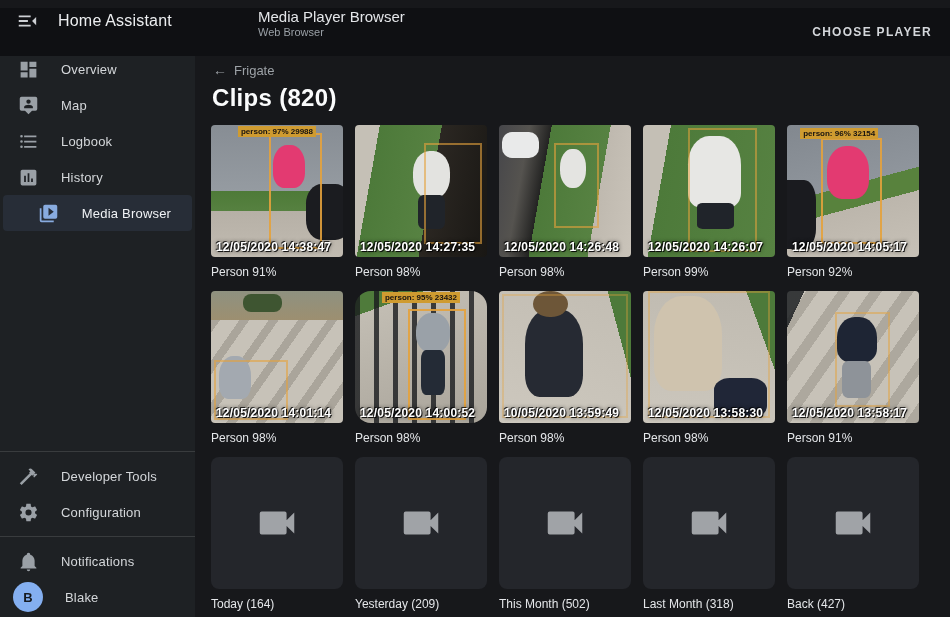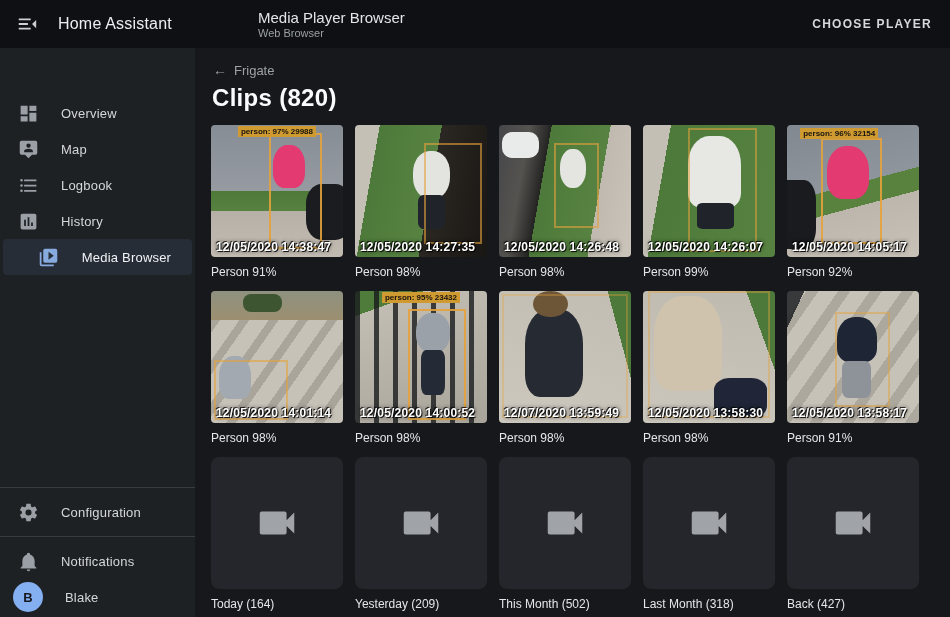--- a/index.html
+++ b/index.html
@@ -1,34 +1,34 @@
 <!DOCTYPE html>
 <html><head>
 <meta charset="utf-8">
 <style>
   * { margin:0; padding:0; box-sizing:border-box; }
   html,body { background:#000; }
   body { font-family:"Liberation Sans","DejaVu Sans",sans-serif; }
   .app { position:relative; width:950px; height:617px; overflow:hidden; background:#17181b; }
 
   
-  .topbar { position:absolute; top:0; left:0; right:0; height:48px; background:#0f1013; display:flex; align-items:center; z-index:5; }
+  .topbar { position:absolute; top:8px; left:0; right:0; height:48px; background:#0f1013; display:flex; align-items:flex-start; z-index:5; }
   .topbar-left { width:195px; display:flex; align-items:center; padding-left:14px; flex:none; }
   .toggle-btn { width:26px; height:26px; display:flex; align-items:center; justify-content:center; cursor:pointer; }
   .toggle-btn svg { width:22px; height:22px; fill:#cdd0d4; }
   .app-title { margin-left:18px; font-size:16px; color:#eceef0; letter-spacing:.2px; }
   .topbar-main { display:flex; flex-direction:column; justify-content:center; padding-left:63px; }
   .panel-title { font-size:15px; color:#e3e5e8; line-height:18px; }
   .panel-subtitle { font-size:11px; color:#9aa0a6; line-height:13px; }
   .choose-player { margin-left:auto; align-self:center; background:none; border:none; color:#d4d7db; font-family:inherit;
                    font-size:12px; font-weight:600; letter-spacing:1.3px; padding:0 18px; cursor:pointer; }
 
   
   .sidebar { position:absolute; left:0; top:48px; bottom:0; width:195px; background:#1e2124; z-index:4; }
-  .nav { padding-top:3px;margin-top:44px; }
+  .nav { padding-top:3px; }
   .nav-item { display:flex; align-items:center; height:36px; padding-left:17px; cursor:pointer; color:#d4d7da; }
   .nav-item .ico { width:22px; height:22px; flex:none; display:flex; align-items:center; justify-content:center; }
   .nav-item .ico svg { width:21px; height:21px; fill:#9aa0a6; }
   .nav-item .lbl { margin-left:22px; font-size:13px; font-weight:500; letter-spacing:.2px; }
   .nav-item.selected { background:#272d37; border-radius:4px; margin:0 3px; padding-left:14px;justify-content:center; }
   .nav-item.selected .ico svg { fill:#88abdf; }
   .nav-item.selected .lbl { color:#f0f2f5; }
   .sidebar-bottom { position:absolute; left:0; right:0; bottom:2px; }
   .divider { border-top:1px solid rgba(255,255,255,.12); margin:6px 0; }
   .avatar { width:30px; height:30px; border-radius:50%; background:#84aff0; color:#161a20; font-size:13px; font-weight:700;
@@ -69,21 +69,21 @@
   .scene3::after { left:2%; top:5%; width:28%; height:20%; background:#e9eaea; border-radius:10px; }
   .scene4 { background:linear-gradient(100deg,#c4bfb5 0%,#c4bfb5 18%,#4d7a3a 18%,#578242 100%); }
   .scene4::before { left:34%; top:8%; width:40%; height:54%; background:#e7e7e4; border-radius:40% 40% 20% 20%; }
   .scene4::after { left:41%; top:59%; width:28%; height:20%; background:#20242a; border-radius:15%; }
   .scene5 { background:linear-gradient(165deg,#82888f 0%,#8f959c 46%,#58823d 46%,#58823d 60%,#bcb6ac 60%,#c7c1b7 100%); }
   .scene5::before { left:30%; top:16%; width:32%; height:40%; background:#e33a71; border-radius:45% 45% 35% 35%; }
   .scene5::after { left:-8%; bottom:6%; width:30%; height:52%; background:#1a1b1f; border-radius:30%; }
   .scene6 { background:linear-gradient(180deg,#8e9180 0%,#9d8f70 22%,rgba(0,0,0,0) 22%),repeating-linear-gradient(125deg,#c7c2b8 0 16px,#aaa59b 16px 24px); }
   .scene6::before { left:6%; top:49%; width:24%; height:33%; background:#a3a9b0; border-radius:45% 45% 30% 30%; }
   .scene6::after { left:24%; top:2%; width:30%; height:14%; background:#3e5531; border-radius:8px; }
-  .scene7 { background:repeating-linear-gradient(90deg,rgba(24,26,29,.8) 0 5px,rgba(0,0,0,0) 5px 19px),linear-gradient(160deg,#4f7b3b 0%,#4f7b3b 14%,#c2bdb3 14%,#a9a49a 100%); }
+  .scene7 { background:repeating-linear-gradient(90deg,rgba(24,26,29,.8) 0 5px,rgba(0,0,0,0) 5px 19px),linear-gradient(160deg,#4f7b3b 0%,#4f7b3b 14%,#c2bdb3 14%,#a9a49a 100%);border-radius:16px; }
   .scene7::before { left:46%; top:17%; width:26%; height:30%; background:#9aa1a8; border-radius:45%; }
   .scene7::after { left:50%; top:45%; width:18%; height:34%; background:#242b36; border-radius:20%; }
   .scene8 { background:linear-gradient(255deg,#4d7a3a 0%,#4d7a3a 14%,rgba(0,0,0,0) 14%),linear-gradient(200deg,#c2bdb3 0%,#cdc8be 100%); }
   .scene8::before { left:20%; top:14%; width:44%; height:66%; background:#262a33; border-radius:40% 40% 25% 25%; }
   .scene8::after { left:26%; top:0; width:26%; height:20%; background:#6d5638; border-radius:50%; }
   .scene9 { background:linear-gradient(250deg,#4d7a3a 0%,#4d7a3a 16%,rgba(0,0,0,0) 16%),linear-gradient(190deg,#bfbab0 0%,#ccc7bd 100%); }
   .scene9::before { left:8%; top:4%; width:52%; height:72%; background:#cfc3ae; border-radius:40% 40% 25% 25%; }
   .scene9::after { right:6%; bottom:4%; width:40%; height:30%; background:#202637; border-radius:30%; }
   .scene10 { background:linear-gradient(115deg,rgba(30,33,36,.85) 0%,rgba(30,33,36,.85) 9%,rgba(0,0,0,0) 9%),repeating-linear-gradient(125deg,#c7c2b8 0 16px,#ada89e 16px 26px); }
   .scene10::before { left:38%; top:20%; width:30%; height:34%; background:#1e2534; border-radius:45% 45% 30% 30%; }
@@ -163,20 +163,28 @@
           </span>
         <span class="lbl">Media Browser</span>
       </div>
     </div>
 
     <div class="sidebar-bottom">
       <div class="divider"></div>
       <div class="nav-item">
         <span class="ico">
             <svg viewBox="0 0 24 24">
+              <path d="M2,19.63L13.43,8.2L12.72,7.5L14.14,6.07L12,3.89C13.2,2.7 15.09,2.7 16.27,3.89L19.87,7.5L18.45,8.91H21.29L22,9.62L18.45,13.21L17.74,12.5V9.62L16.27,11.04L15.56,10.33L4.13,21.76L2,19.63Z"></path>
+            </svg>
+          </span>
+        <span class="lbl">Developer Tools</span>
+      </div>
+      <div class="nav-item">
+        <span class="ico">
+            <svg viewBox="0 0 24 24">
               <path d="M12,15.5A3.5,3.5 0 0,1 8.5,12A3.5,3.5 0 0,1 12,8.5A3.5,3.5 0 0,1 15.5,12A3.5,3.5 0 0,1 12,15.5M19.43,12.97C19.47,12.65 19.5,12.33 19.5,12C19.5,11.67 19.47,11.34 19.43,11L21.54,9.37C21.73,9.22 21.78,8.95 21.66,8.73L19.66,5.27C19.54,5.05 19.27,4.96 19.05,5.05L16.56,6.05C16.04,5.66 15.5,5.32 14.87,5.07L14.5,2.42C14.46,2.18 14.25,2 14,2H10C9.75,2 9.54,2.18 9.5,2.42L9.13,5.07C8.5,5.32 7.96,5.66 7.44,6.05L4.95,5.05C4.73,4.96 4.46,5.05 4.34,5.27L2.34,8.73C2.21,8.95 2.27,9.22 2.46,9.37L4.57,11C4.53,11.34 4.5,11.67 4.5,12C4.5,12.33 4.53,12.65 4.57,12.97L2.46,14.63C2.27,14.78 2.21,15.05 2.34,15.27L4.34,18.73C4.46,18.95 4.73,19.03 4.95,18.95L7.44,17.94C7.96,18.34 8.5,18.68 9.13,18.93L9.5,21.58C9.54,21.82 9.75,22 10,22H14C14.25,22 14.46,21.82 14.5,21.58L14.87,18.93C15.5,18.67 16.04,18.34 16.56,17.94L19.05,18.95C19.27,19.03 19.54,18.95 19.66,18.73L21.66,15.27C21.78,15.05 21.73,14.78 21.54,14.63L19.43,12.97Z"></path>
             </svg>
           </span>
         <span class="lbl">Configuration</span>
       </div>
       <div class="divider"></div>
       <div class="nav-item">
         <span class="ico">
             <svg viewBox="0 0 24 24">
               <path d="M21,19V20H3V19L5,17V11C5,7.9 7.03,5.17 10,4.29C10,4.19 10,4.1 10,4A2,2 0 0,1 12,2A2,2 0 0,1 14,4C14,4.1 14,4.19 14,4.29C16.97,5.17 19,7.9 19,11V17L21,19M14,21A2,2 0 0,1 12,23A2,2 0 0,1 10,21"></path>
@@ -260,21 +268,21 @@
           <div class="bbox b7"></div>
           <div class="ts">12/05/2020 14:00:52</div>
         </div>
         <div class="caption">Person 98%</div>
       </div>
 
       <div class="card">
         <div class="thumb scene8">
 
           <div class="bbox b8"></div>
-          <div class="ts">12/07/2020 13:59:49</div>
+          <div class="ts">10/05/2020 13:59:49</div>
         </div>
         <div class="caption">Person 98%</div>
       </div>
 
       <div class="card">
         <div class="thumb scene9">
 
           <div class="bbox b9"></div>
           <div class="ts">12/05/2020 13:58:30</div>
         </div>

